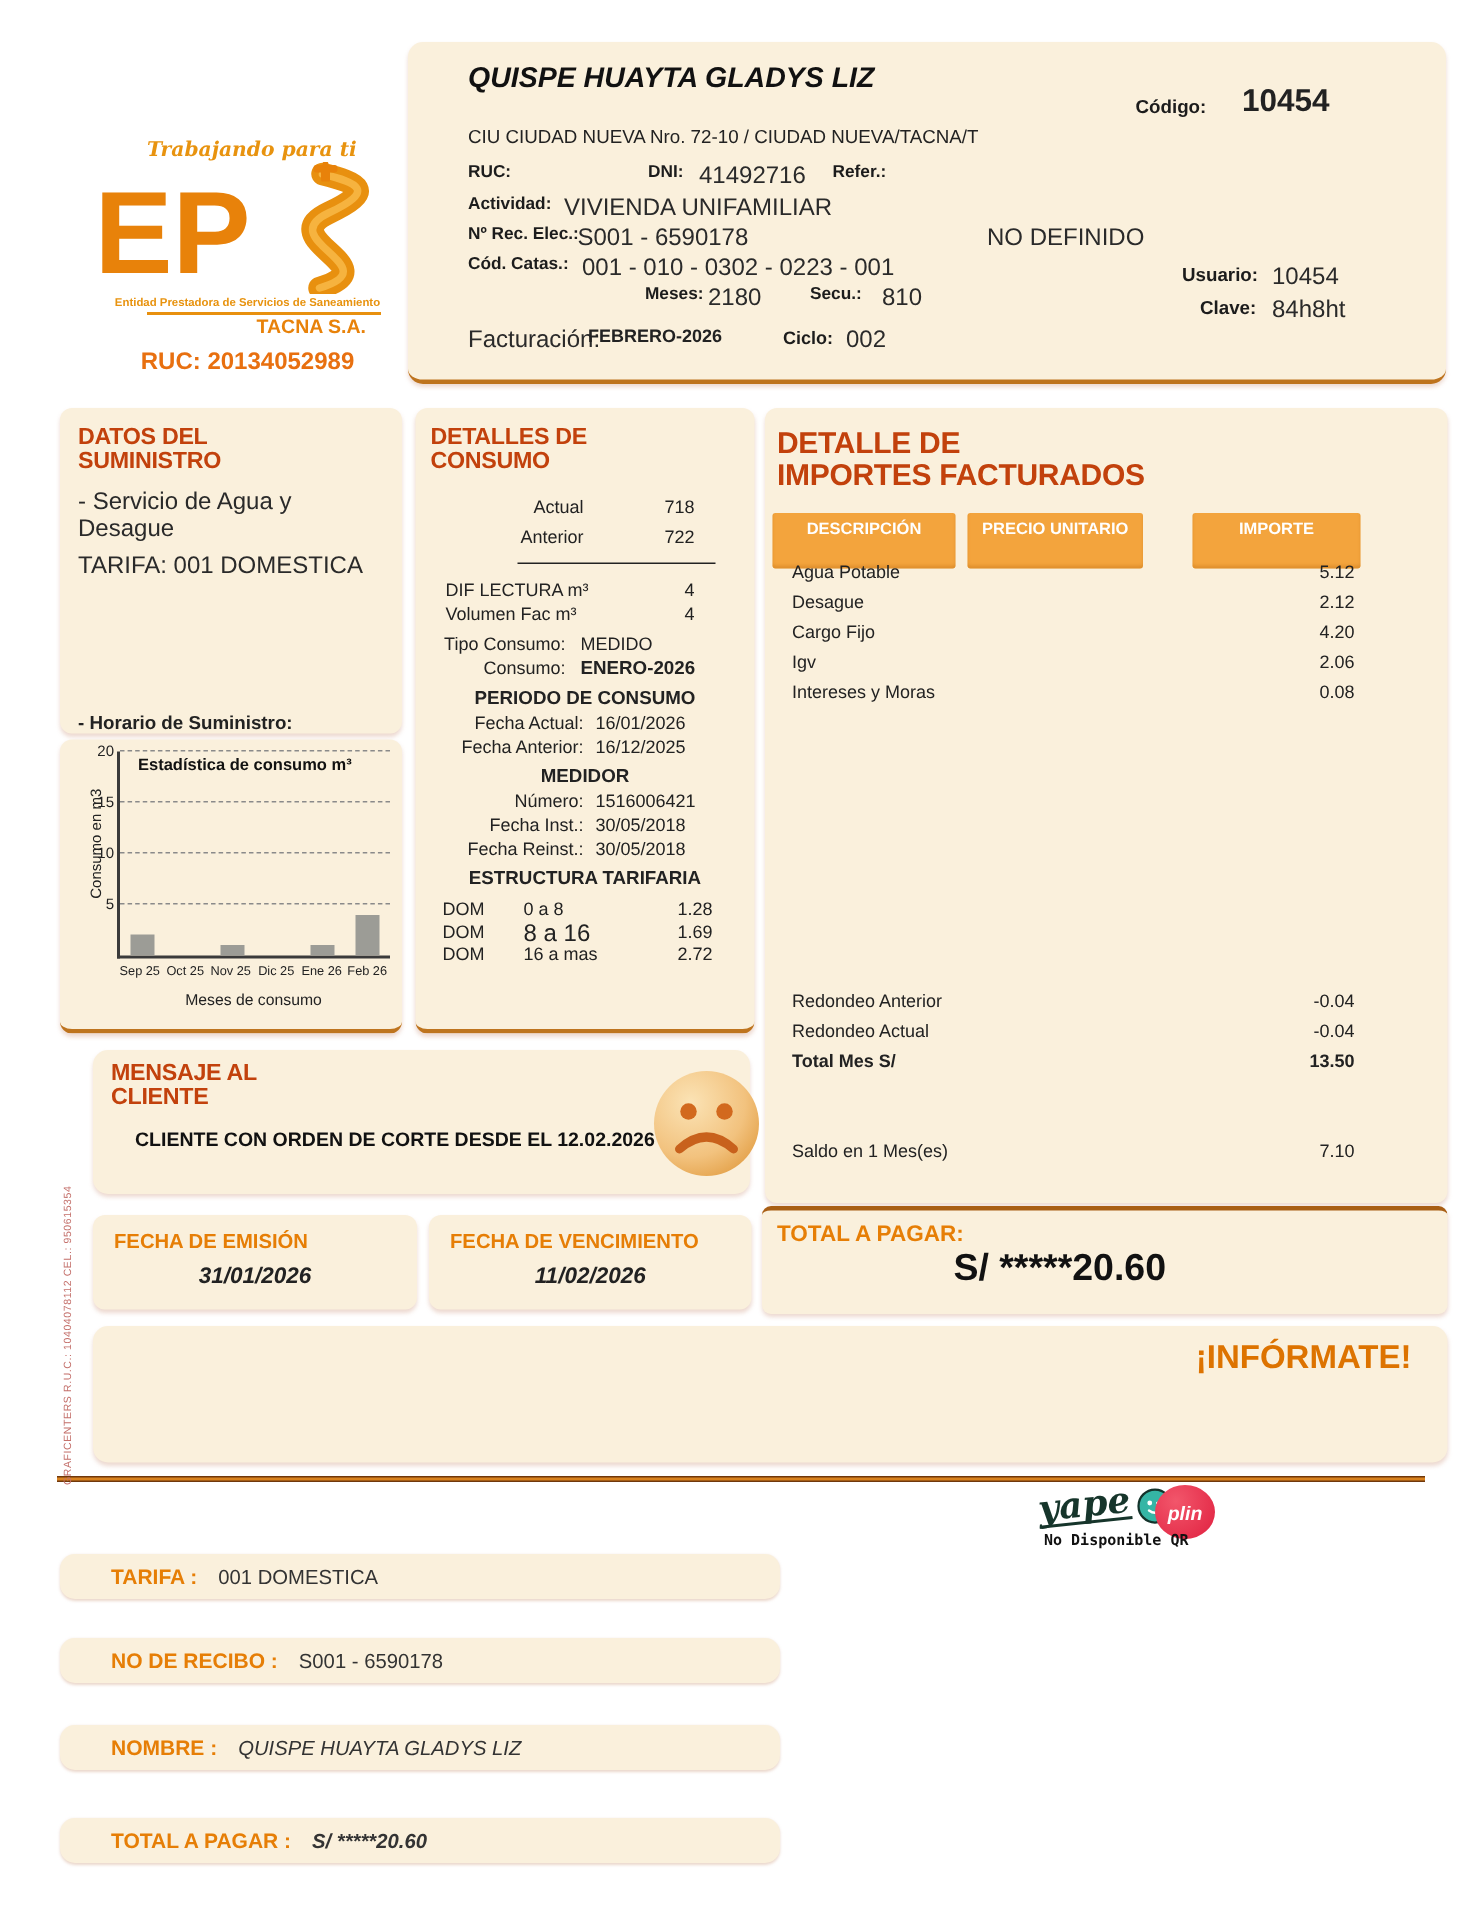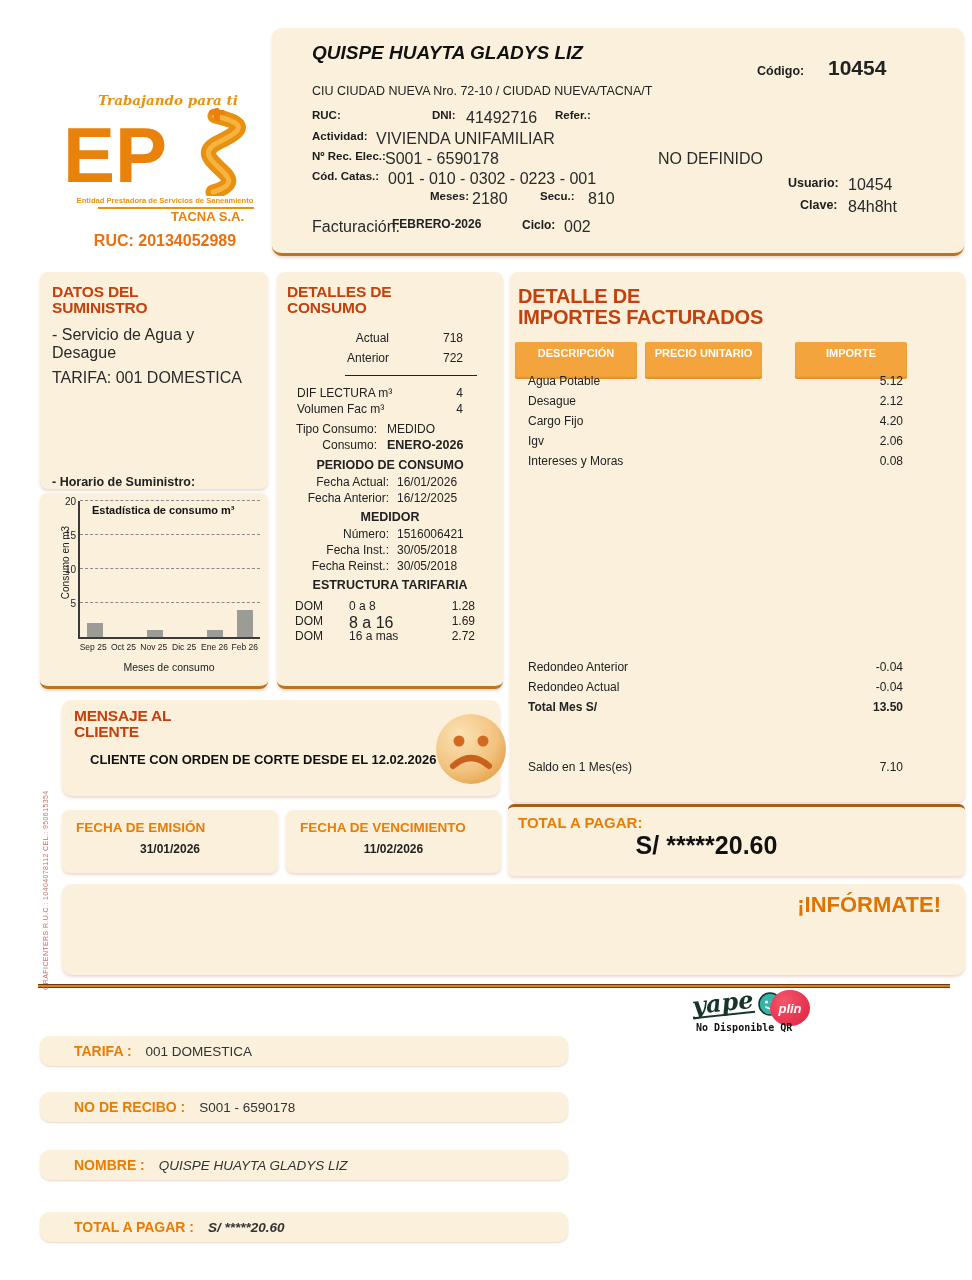--- a/index.html
+++ b/index.html
@@ -67,40 +67,40 @@
   .imp-value { position: absolute; right: 62px; font-size: 12px; }
 
   
   #mensaje-panel { left: 62px; top: 700px; width: 438px; height: 96px; }
   #mensaje-body { position: absolute; left: 28px; top: 52px; font-size: 13px; font-weight: bold; color: #111; }
   #sad-face { position: absolute; left: 372px; top: 12px; }
 
   
   .fecha-panel { height: 63px; top: 810px; border-radius: 8px; }
   .fecha-title { position: absolute; left: 14px; top: 10px; font-size: 13.5px; font-weight: bold; color: #E67E06; }
-  .fecha-value { position: absolute; left: 0; right: 0; top: 32px; text-align: center; font-size: 12px; font-weight: bold; color: #222; }
+  .fecha-value { position: absolute; left: 0; right: 0; top: 32px; text-align: center; font-size: 15px; font-weight: bold; font-style: italic; color: #222; }
 
   
   #total-panel { left: 508px; top: 804px; width: 457px; height: 72px; border-top: 3px solid #A85E14; border-radius: 6px; }
   #total-label { position: absolute; left: 10px; top: 7px; font-size: 15px; font-weight: bold; color: #E67E06; }
   #total-value { position: absolute; left: 0; right: 60px; top: 24px; text-align: center; font-size: 25px; font-weight: bold; color: #111; }
 
   
   #informate-panel { left: 62px; top: 884px; width: 903px; height: 91px; }
   #informate-text { position: absolute; right: 24px; top: 8px; font-size: 22px; font-weight: bold; color: #DD7300; }
 
   
   #divider { position: absolute; left: 38px; top: 984px; width: 912px; height: 4px; background: #D9821F; border-top: 1px solid #70380c; border-bottom: 1px solid #70380c; }
   #yape-wrap { position: absolute; left: 692px; top: 992px; display: flex; align-items: center; }
   #yape-text { font-family: "DejaVu Serif", serif; font-style: italic; font-weight: bold; font-size: 24px; color: #16352B; transform: rotate(-6deg); border-bottom: 2px solid #16352B; line-height: 0.9; }
   #plin-circle { position: absolute; left: 770px; top: 990px; width: 40px; height: 36px; border-radius: 50%; background: radial-gradient(circle at 35% 30%, #F2566B, #E0203F); color: #fff; font-weight: bold; font-style: italic; font-size: 13px; display: flex; align-items: center; justify-content: center; }
   #qr-note { position: absolute; left: 680px; top: 1022px; font-family: "DejaVu Sans Mono", monospace; font-weight: bold; font-size: 10px; color: #111; margin-left: 16px; }
 
   
-  .pill { position: absolute; left: 40px; width: 528px; height: 30px; background: #FAF0DC; border-radius: 10px; display: flex; align-items: center; padding-left: 34px; box-shadow: 0 1px 2px rgba(205,155,125,.4); }
+  .pill { position: absolute; left: 40px; width: 480px; height: 30px; background: #FAF0DC; border-radius: 10px; display: flex; align-items: center; padding-left: 34px; box-shadow: 0 1px 2px rgba(205,155,125,.4); }
   .pill-label { color: #E67E06; font-weight: bold; font-size: 14px; }
   .pill-value { margin-left: 14px; font-size: 13.5px; color: #333; }
 
   
   #vtext { position: absolute; left: 42px; top: 756px; height: 234px; width: 12px; writing-mode: vertical-rl; transform: rotate(180deg); font-size: 7px; color: #C4706B; letter-spacing: 0.4px; white-space: nowrap; }
 </style>
 </head>
 <body>
 
 <div id="logo-block">

